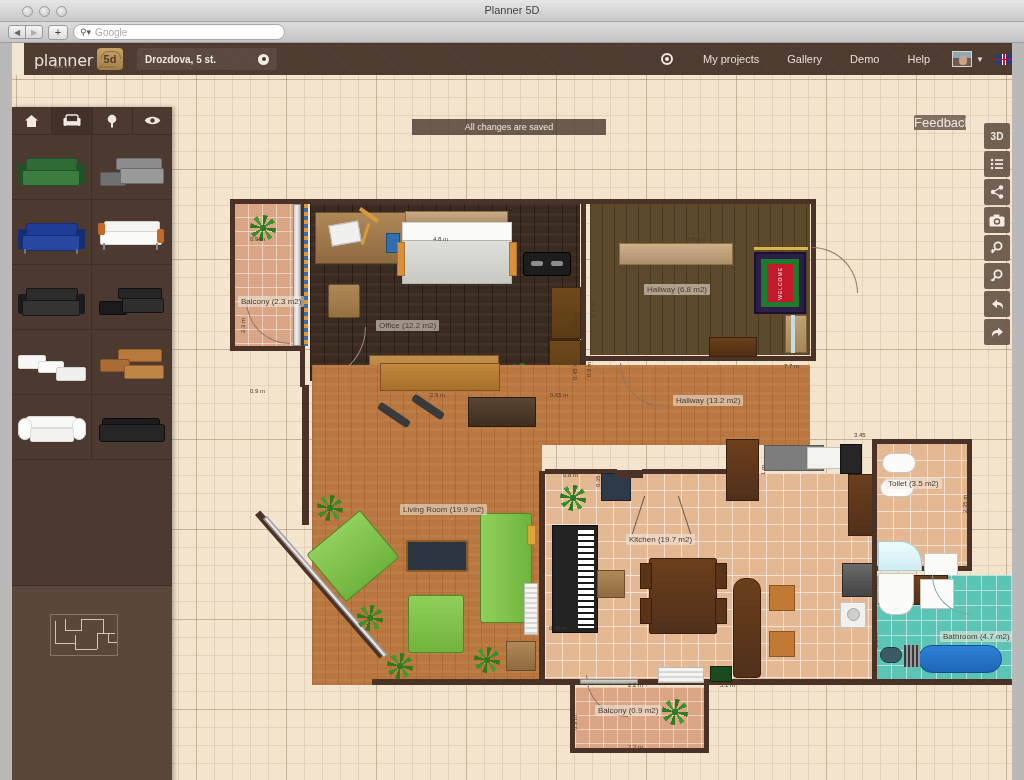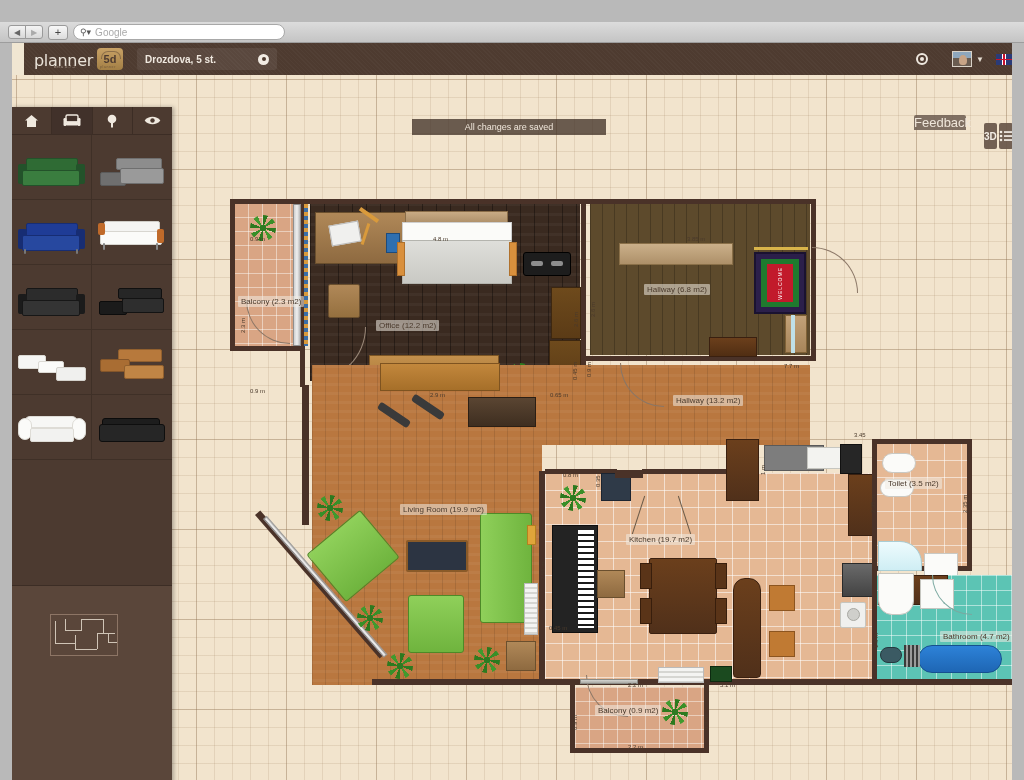--- a/index.html
+++ b/index.html
@@ -174,21 +174,21 @@
   .feedback-tab {
     position: absolute; right: 46px; top: 40px; width: 52px; height: 15px;
     background: rgba(108,92,80,.85); color: #efe6da;
     font-size: 13px; text-align: center; line-height: 15px;
     border-radius: 2px 2px 0 0;
   }
 
   
   #right-tools {
     position: absolute; right: 2px; top: 48px; width: 26px;
-    display: flex; flex-direction: row; gap: 2px; z-index: 40;
+    display: flex; flex-direction: column; gap: 2px; z-index: 40;
   }
   .rtool {
     width: 26px; height: 26px; background: rgba(104,86,73,.93);
     color: #f2ece4; display: flex; align-items: center; justify-content: center;
     font-size: 11px; border-radius: 2px;
   }
   .rtool.threeD { font-weight: bold; font-size: 10px; }
   .rtool svg { display: block; }
 
   
@@ -310,20 +310,28 @@
     background-color: #5d4a2c;
     background-image: repeating-linear-gradient(to right,
       rgba(0,0,0,.22) 0 1px, transparent 1px 12px);
   }
 </style>
 </head>
 <body>
 
 <div id="os-window">
 
+  <div class="win-titlebar">
+    <div class="traffic">
+      <i></i>
+      <i></i>
+      <i></i>
+    </div>
+    <div class="win-title">Planner 5D</div>
+  </div>
 
   <div class="win-toolbar">
     <div class="navbtn pair">◀</div>
     <div class="navbtn pair2">▶</div>
     <div class="plusbtn">+</div>
     <div class="searchbar">
       <span class="mag">⚲▾</span>
       <span class="ph">Google</span>
     </div>
   </div>
@@ -342,20 +350,26 @@
 
       <div class="project-box">
         <span class="project-name">Drozdova, 5 st.</span>
         <span class="gear"></span>
       </div>
 
       <div class="hdr-spacer"></div>
 
       <div class="hdr-info"></div>
 
+      <div class="hdr-nav">
+        <a href="#">My projects</a>
+        <a href="#">Gallery</a>
+        <a href="#">Demo</a>
+        <a href="#">Help</a>
+      </div>
 
       <div class="avatar-wrap">
         <span class="avatar"></span>
         <span class="caret">▼</span>
       </div>
       <div class="flag" title=""></div>
     </div>
 
     <div id="canvas">
 

